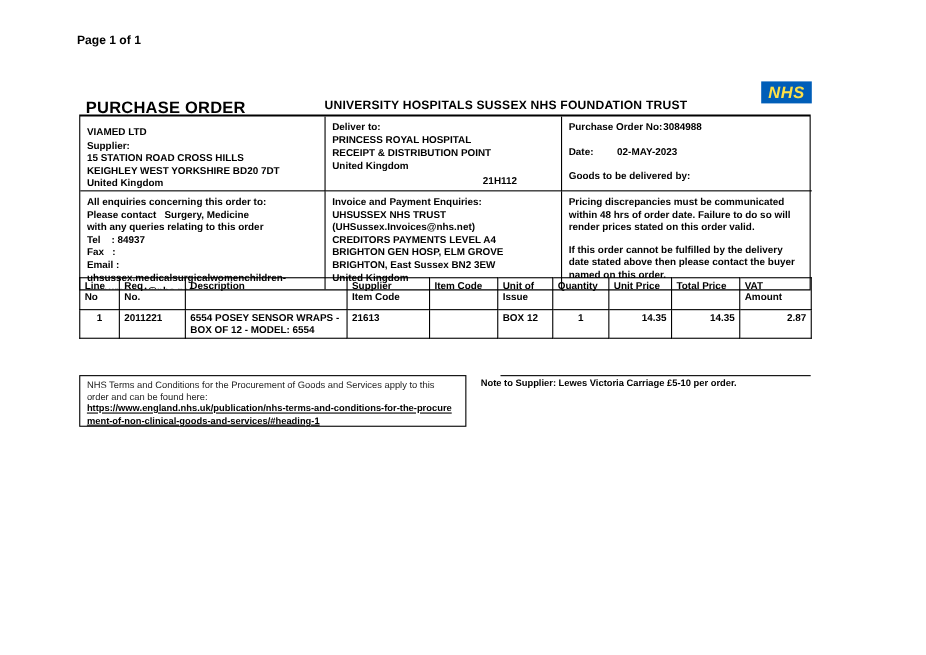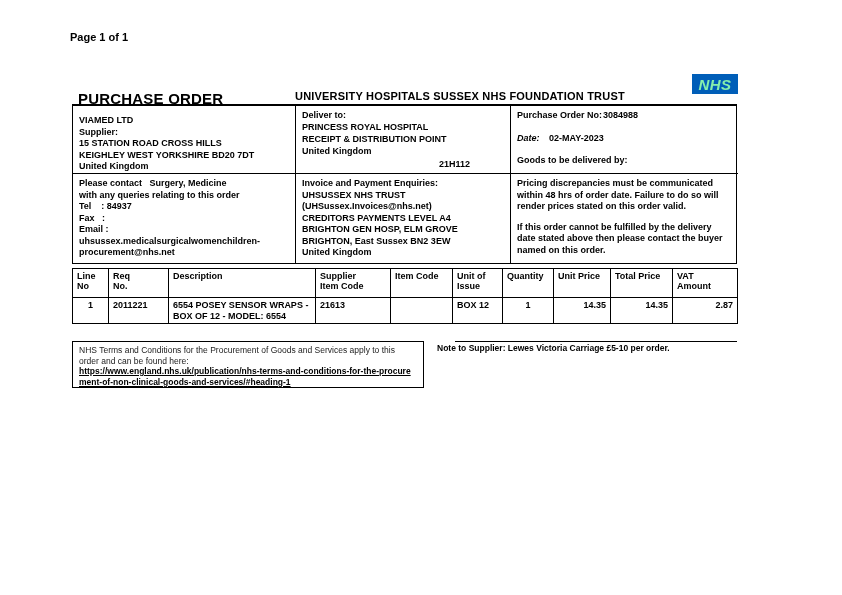--- a/index.html
+++ b/index.html
@@ -2,43 +2,43 @@
 <html><head>
 <meta charset="utf-8">
 <style>
   html,body{margin:0;padding:0;background:#fff;}
   .sheet{position:relative;width:842px;height:595px;background:#fff;color:#000;
          font-family:"Liberation Sans",sans-serif;overflow:hidden;}
 
   .page-indicator{position:absolute;left:70px;top:31px;font-size:11px;font-weight:bold;}
 
   .nhs-logo{position:absolute;left:692px;top:74px;width:46px;height:20px;background:#005EB8;
-            color:#86efac;font-weight:bold;font-style:italic;font-size:15px;
+            color:#fde047;font-weight:bold;font-style:italic;font-size:15px;
             display:flex;align-items:center;justify-content:center;letter-spacing:0.5px;}
 
   .doc-title-left{position:absolute;left:78px;top:90px;font-size:15px;font-weight:bold;letter-spacing:0.2px;}
   .doc-title-right{position:absolute;left:295px;top:90px;font-size:11px;font-weight:bold;letter-spacing:0.2px;}
 
   .info-grid{position:absolute;left:72px;top:104px;width:665px;display:grid;
              grid-template-columns:223px 215px 227px;grid-template-rows:68px 89px;
              border:1px solid #000;border-top:2px solid #000;box-sizing:border-box;
              font-size:9px;font-weight:bold;line-height:11.5px;}
   .gcell{border-right:1px solid #000;border-bottom:1px solid #000;padding:4px 6px;
          box-sizing:border-box;overflow:hidden;}
   .gcell.last-col{border-right:none;}
   .gcell.last-row{border-bottom:none;}
   .line{white-space:pre-wrap;}
   .mt5{margin-top:5px;}
   .mt1{margin-top:1px;}
   .loc-code{text-align:right;padding-right:34px;margin-top:2px;}
   .po-row{display:flex;margin-bottom:11px;}
   .po-lbl{width:86px;flex:none;}
-  .date-lbl{width:32px;flex:none;font-style:italic;}
+  .date-lbl{width:44px;flex:none;}
 
-  .items-table{position:absolute;left:72px;top:268px;width:665px;border-collapse:collapse;
+  .items-table{position:absolute;left:72px;top:252px;width:665px;border-collapse:collapse;
                table-layout:fixed;font-size:9px;font-weight:bold;border-radius:10px;}
   .items-table th,.items-table td{border:1px solid #000;padding:2px 4px;vertical-align:top;
                text-align:left;overflow:hidden;}
   .items-table th{white-space:pre-line;height:24px;font-size:9px;}
   .items-table td{height:16px;line-height:10.5px;}
   .ctr{text-align:center !important;}
   .num{text-align:right !important;}
 
   .total-row{position:absolute;left:502px;top:320px;width:235px;height:21px;display:flex;
              border:1px solid #000;box-sizing:border-box;font-size:9px;font-weight:bold;}
@@ -90,20 +90,21 @@
       <div class="po-row">
         <span class="date-lbl">Date:</span>
         <span>02-MAY-2023</span>
       </div>
       <div class="po-row">
         <span>Goods to be delivered by:</span>
       </div>
     </div>
 
     <div class="gcell last-row">
+      <div class="line">All enquiries concerning this order to:</div>
       <div class="line">Please contact   Surgery, Medicine</div>
       <div class="line">with any queries relating to this order</div>
       <div class="line">Tel    : 84937</div>
       <div class="line">Fax   :</div>
       <div class="line">Email : uhsussex.medicalsurgicalwomenchildren-</div>
       <div class="line">procurement@nhs.net</div>
     </div>
 
     <div class="gcell last-row">
       <div class="line">Invoice and Payment Enquiries:</div>

